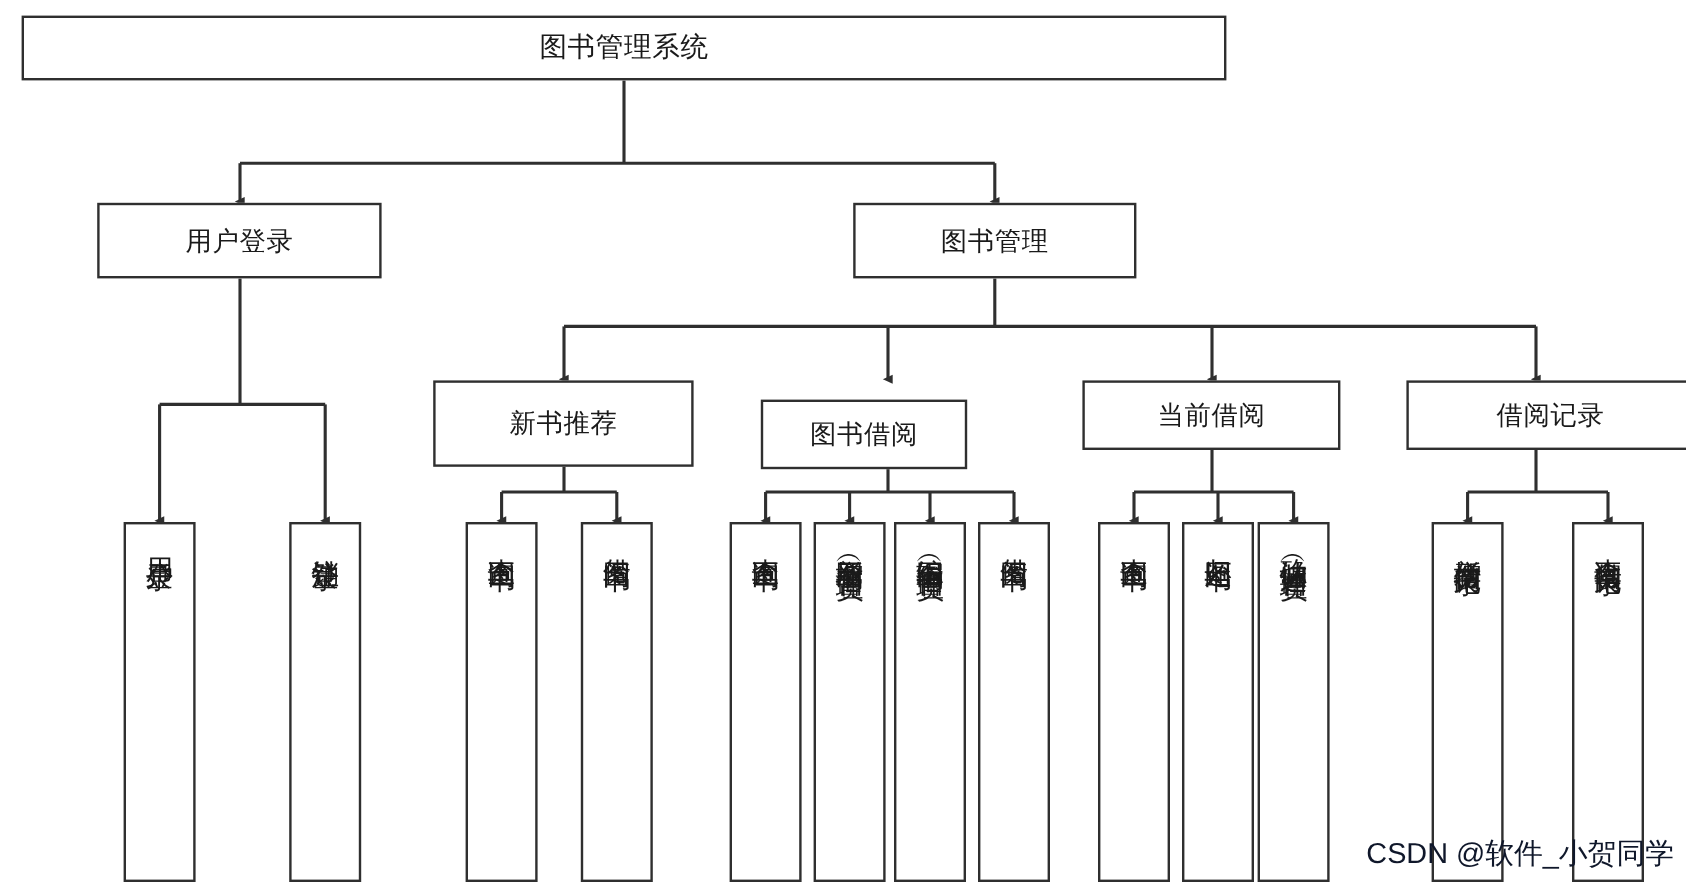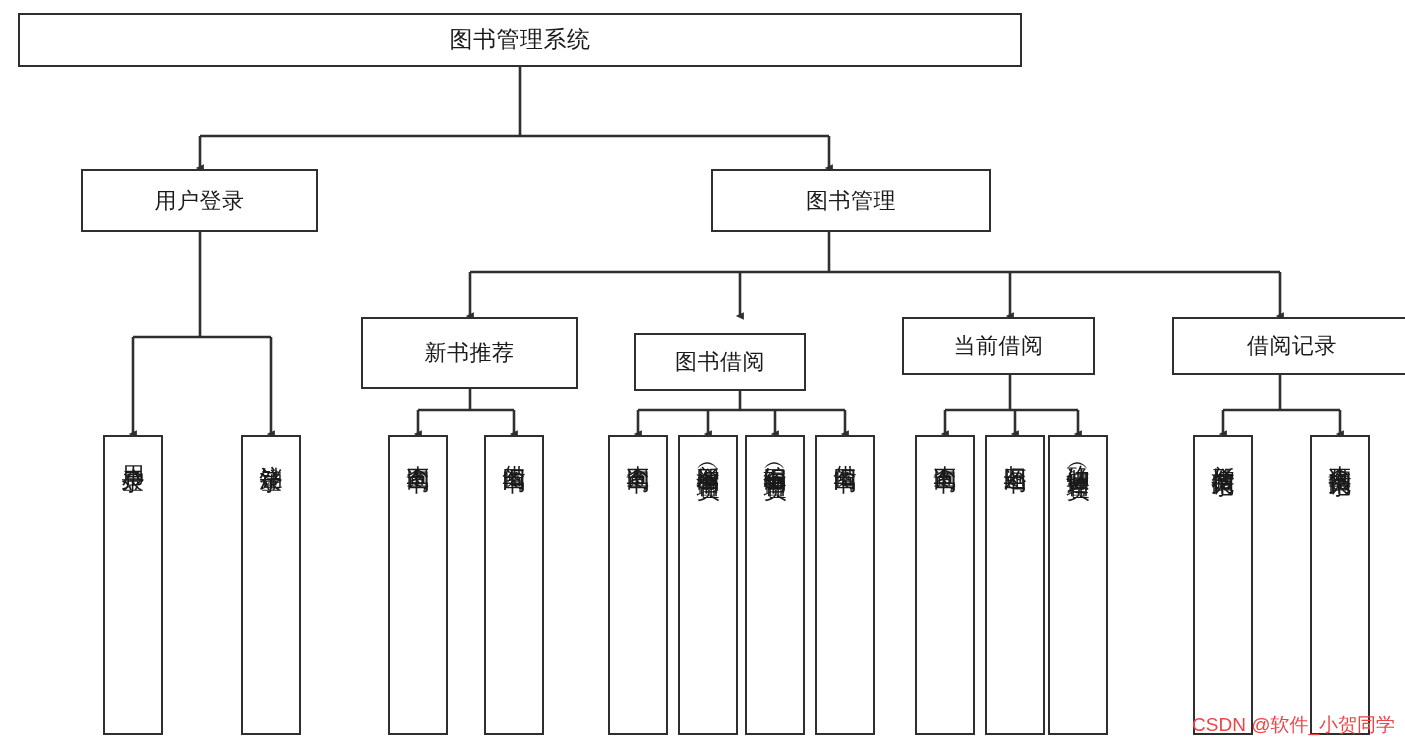--- a/index.html
+++ b/index.html
@@ -56,23 +56,23 @@
     writing-mode: vertical-rl;
     text-orientation: upright;
     font-size: 23px;
     letter-spacing: 2px;
     line-height: 1;
   }
   #root-node .node-label { font-size: 23px; }
   .watermark {
     position: absolute;
     right: 10px;
-    bottom: 9px;
-    font-size: 19px;
-    color: #ef4444;
+    bottom: 20px;
+    font-size: 24px;
+    color: #0f172a;
     white-space: nowrap;
     user-select: none;
   }
 </style>
 </head>
 <body>
 
 <div id="diagram-root">
 
   <svg class="edges" viewBox="0 0 1405 747" xmlns="http://www.w3.org/2000/svg">
@@ -118,30 +118,30 @@
       </g>
   </svg>
 
   <div id="node-layer">
       <div class="node horizontal" id="root-node" style="left: 18px; top: 13px; width: 1004px; height: 54px;">
         <span class="node-label">图书管理系统</span>
       </div>
       <div class="node horizontal" id="node-user-login" style="left: 81px; top: 169px; width: 237px; height: 63px;">
         <span class="node-label">用户登录</span>
       </div>
-      <div class="node horizontal" id="node-book-manage" style="left: 711px; top: 169px; width: 280px; height: 63px;">
+      <div class="node horizontal" id="node-book-manage" style="left: 711px; top: 169px; width: 236px; height: 63px;">
         <span class="node-label">图书管理</span>
       </div>
       <div class="node horizontal" id="node-new-book-rec" style="left: 361px; top: 317px; width: 217px; height: 72px;">
         <span class="node-label">新书推荐</span>
       </div>
       <div class="node horizontal" id="node-book-borrow" style="left: 634px; top: 333px; width: 172px; height: 58px;">
         <span class="node-label">图书借阅</span>
       </div>
-      <div class="node horizontal" id="node-current-borrow" style="left: 902px; top: 317px; width: 193px; height: 58px;">
+      <div class="node horizontal" id="node-current-borrow" style="left: 902px; top: 317px; width: 215px; height: 58px;">
         <span class="node-label">当前借阅</span>
       </div>
       <div class="node horizontal" id="node-borrow-record" style="left: 1172px; top: 317px; width: 240px; height: 58px;">
         <span class="node-label">借阅记录</span>
       </div>
       <div class="node vertical" id="node-leaf-user-login" style="left: 103px; top: 435px; width: 60px; height: 300px;">
         <span class="node-label">用户登录</span>
       </div>
       <div class="node vertical" id="node-leaf-user-logout" style="left: 241px; top: 435px; width: 60px; height: 300px;">
         <span class="node-label">注销登录</span>

